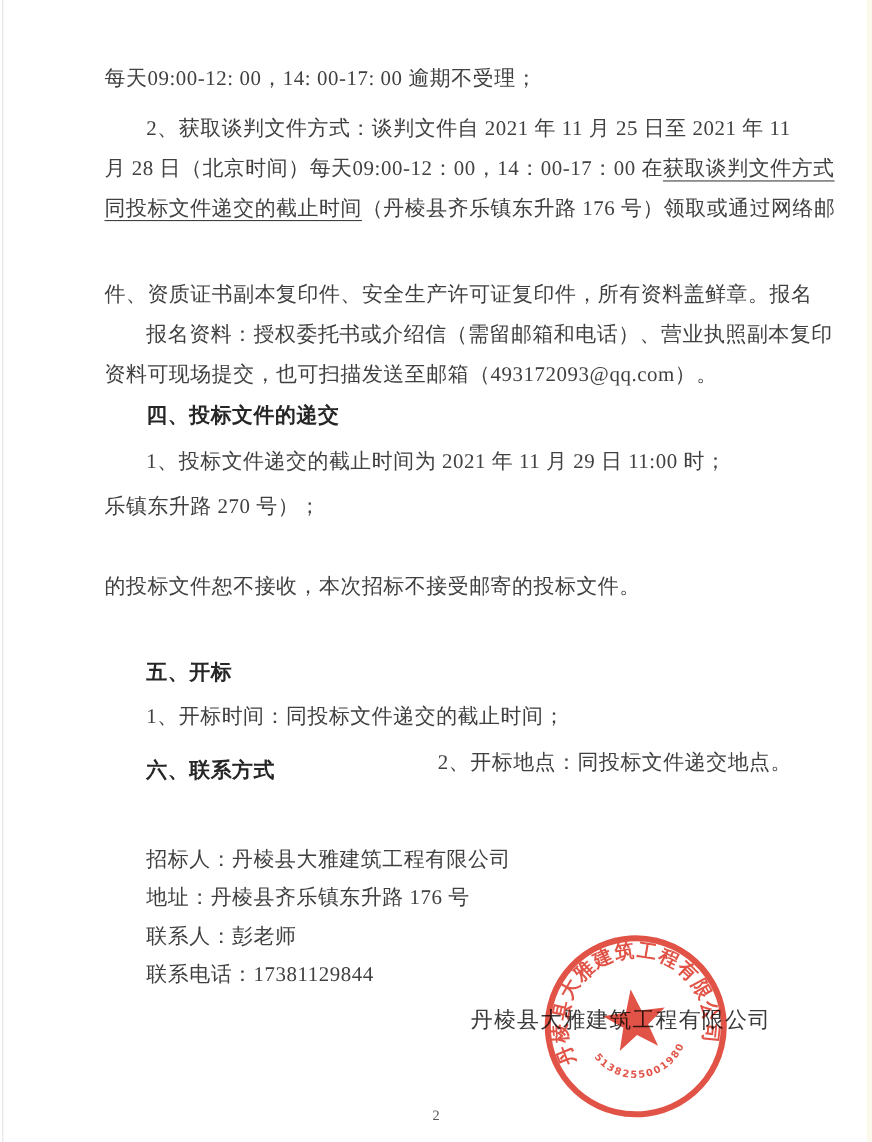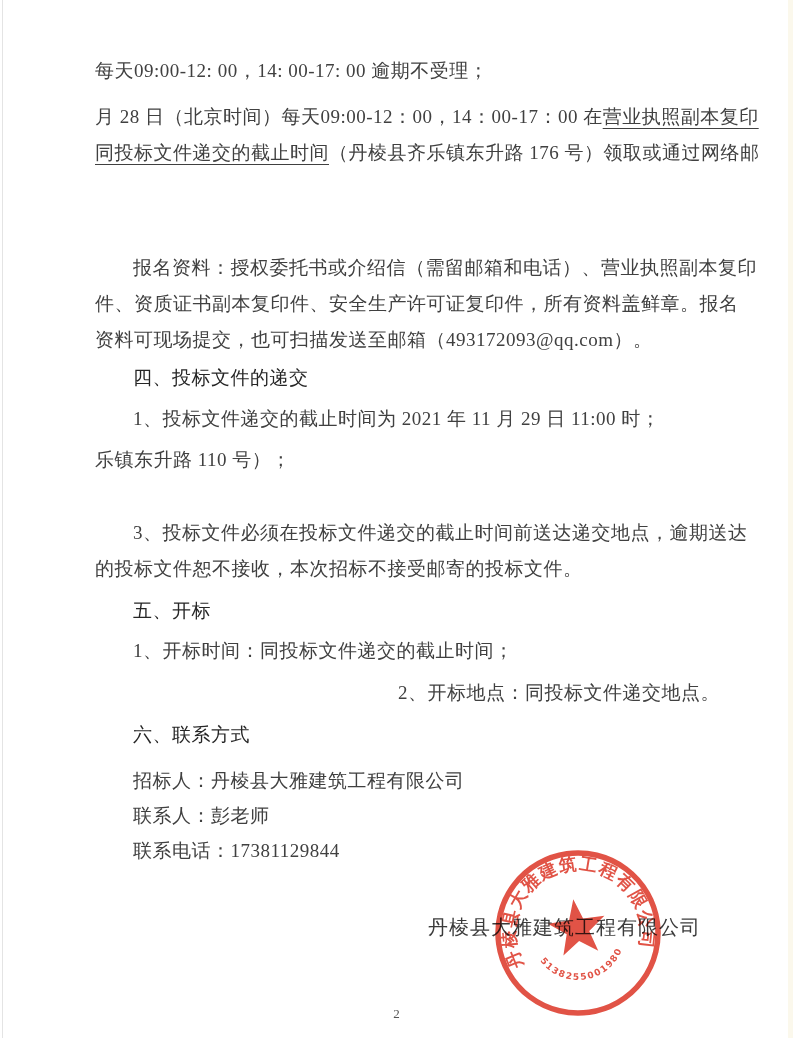--- a/index.html
+++ b/index.html
@@ -26,37 +26,37 @@
     background: #fbf8ec;
   }
   .para {
     position: absolute;
     left: 95px; width: 625px;
     font-size: 19px;
     letter-spacing: 0.5px;
   }
   .line { height: 36px; white-space: nowrap; }
   .indent { padding-left: 38px; }
-  .heading { font-weight: normal; color: #262626; }
+  .heading { font-weight: bold; color: #262626; }
   span.u {
     text-decoration: underline;
     text-underline-offset: 5px;
     text-decoration-thickness: 1px;
   }
   .p0 { top: 58px; }
   .p1 { top: 104px; }
   .p2 { top: 255px; }
   .p3 { top: 365px; }
   .p4 { top: 406px; }
   .p5 { top: 447px; }
   .p6 { top: 520px; }
   .p7 { top: 598px; }
   .p8 { top: 638px; }
   .p9 { top: 680px; text-align: right; }
-  .p10 { top: 722px; }
+  .p10 { top: 687px; }
   .p11 { top: 768px; }
   .p11 .line { height: 35px; }
   .sig-company {
     position: absolute; left: 428px; top: 914px;
     font-size: 20px; letter-spacing: 1px; color: #3b3b3b;
     white-space: nowrap;
   }
   .sig-date {
     position: absolute; left: 470px; top: 955px;
     font-size: 19px; letter-spacing: 1px; color: #3b3b3b;
@@ -87,55 +87,56 @@
 
 <div class="page">
   <div class="edge-left"></div>
   <div class="edge-right"></div>
 
   <div id="doc-body">
       <div class="para p0">
         <div class="line"><span>每天09:00-12: 00，14: 00-17: 00 逾期不受理；</span></div>
       </div>
       <div class="para p1">
-        <div class="line"><span>月 28 日（北京时间）每天09:00-12：00，14：00-17：00 在</span><span class="u">营业执照副本复印</span></div>
+        <div class="line indent"><span>2、获取谈判文件方式：谈判文件自 2021 年 11 月 25 日至 2021 年 11</span></div>
+        <div class="line"><span>月 28 日（北京时间）每天09:00-12：00，14：00-17：00 在</span><span class="u">获取谈判文件方式</span></div>
         <div class="line"><span class="u">同投标文件递交的截止时间</span><span>（丹棱县齐乐镇东升路 176 号）领取或通过网络邮</span></div>
       </div>
       <div class="para p2">
+        <div class="line"><span>件、资质证书副本复印件、安全生产许可证复印件，所有资料盖鲜章。报名</span></div>
         <div class="line indent"><span>报名资料：授权委托书或介绍信（需留邮箱和电话）、营业执照副本复印</span></div>
-        <div class="line"><span>件、资质证书副本复印件、安全生产许可证复印件，所有资料盖鲜章。报名</span></div>
         <div class="line"><span>资料可现场提交，也可扫描发送至邮箱（493172093@qq.com）。</span></div>
       </div>
       <div class="para p3 heading">
         <div class="line indent"><span>四、投标文件的递交</span></div>
       </div>
       <div class="para p4">
         <div class="line indent"><span>1、投标文件递交的截止时间为 2021 年 11 月 29 日 11:00 时；</span></div>
       </div>
       <div class="para p5">
-        <div class="line"><span>乐镇东升路 110 号）；</span></div>
+        <div class="line"><span>乐镇东升路 270 号）；</span></div>
       </div>
       <div class="para p6">
-        <div class="line indent"><span>3、投标文件必须在投标文件递交的截止时间前送达递交地点，逾期送达</span></div>
         <div class="line"><span>的投标文件恕不接收，本次招标不接受邮寄的投标文件。</span></div>
       </div>
       <div class="para p7 heading">
         <div class="line indent"><span>五、开标</span></div>
       </div>
       <div class="para p8">
         <div class="line indent"><span>1、开标时间：同投标文件递交的截止时间；</span></div>
       </div>
       <div class="para p9">
         <div class="line indent"><span>2、开标地点：同投标文件递交地点。</span></div>
       </div>
       <div class="para p10 heading">
         <div class="line indent"><span>六、联系方式</span></div>
       </div>
       <div class="para p11">
         <div class="line indent"><span>招标人：丹棱县大雅建筑工程有限公司</span></div>
+        <div class="line indent"><span>地址：丹棱县齐乐镇东升路 176 号</span></div>
         <div class="line indent"><span>联系人：彭老师</span></div>
         <div class="line indent"><span>联系电话：17381129844</span></div>
       </div>
     </div>
 
   <div class="sig-company">丹棱县大雅建筑工程有限公司</div>
 
 
   <div class="stamp">
     <svg width="180" height="180" viewBox="0 0 180 180">

